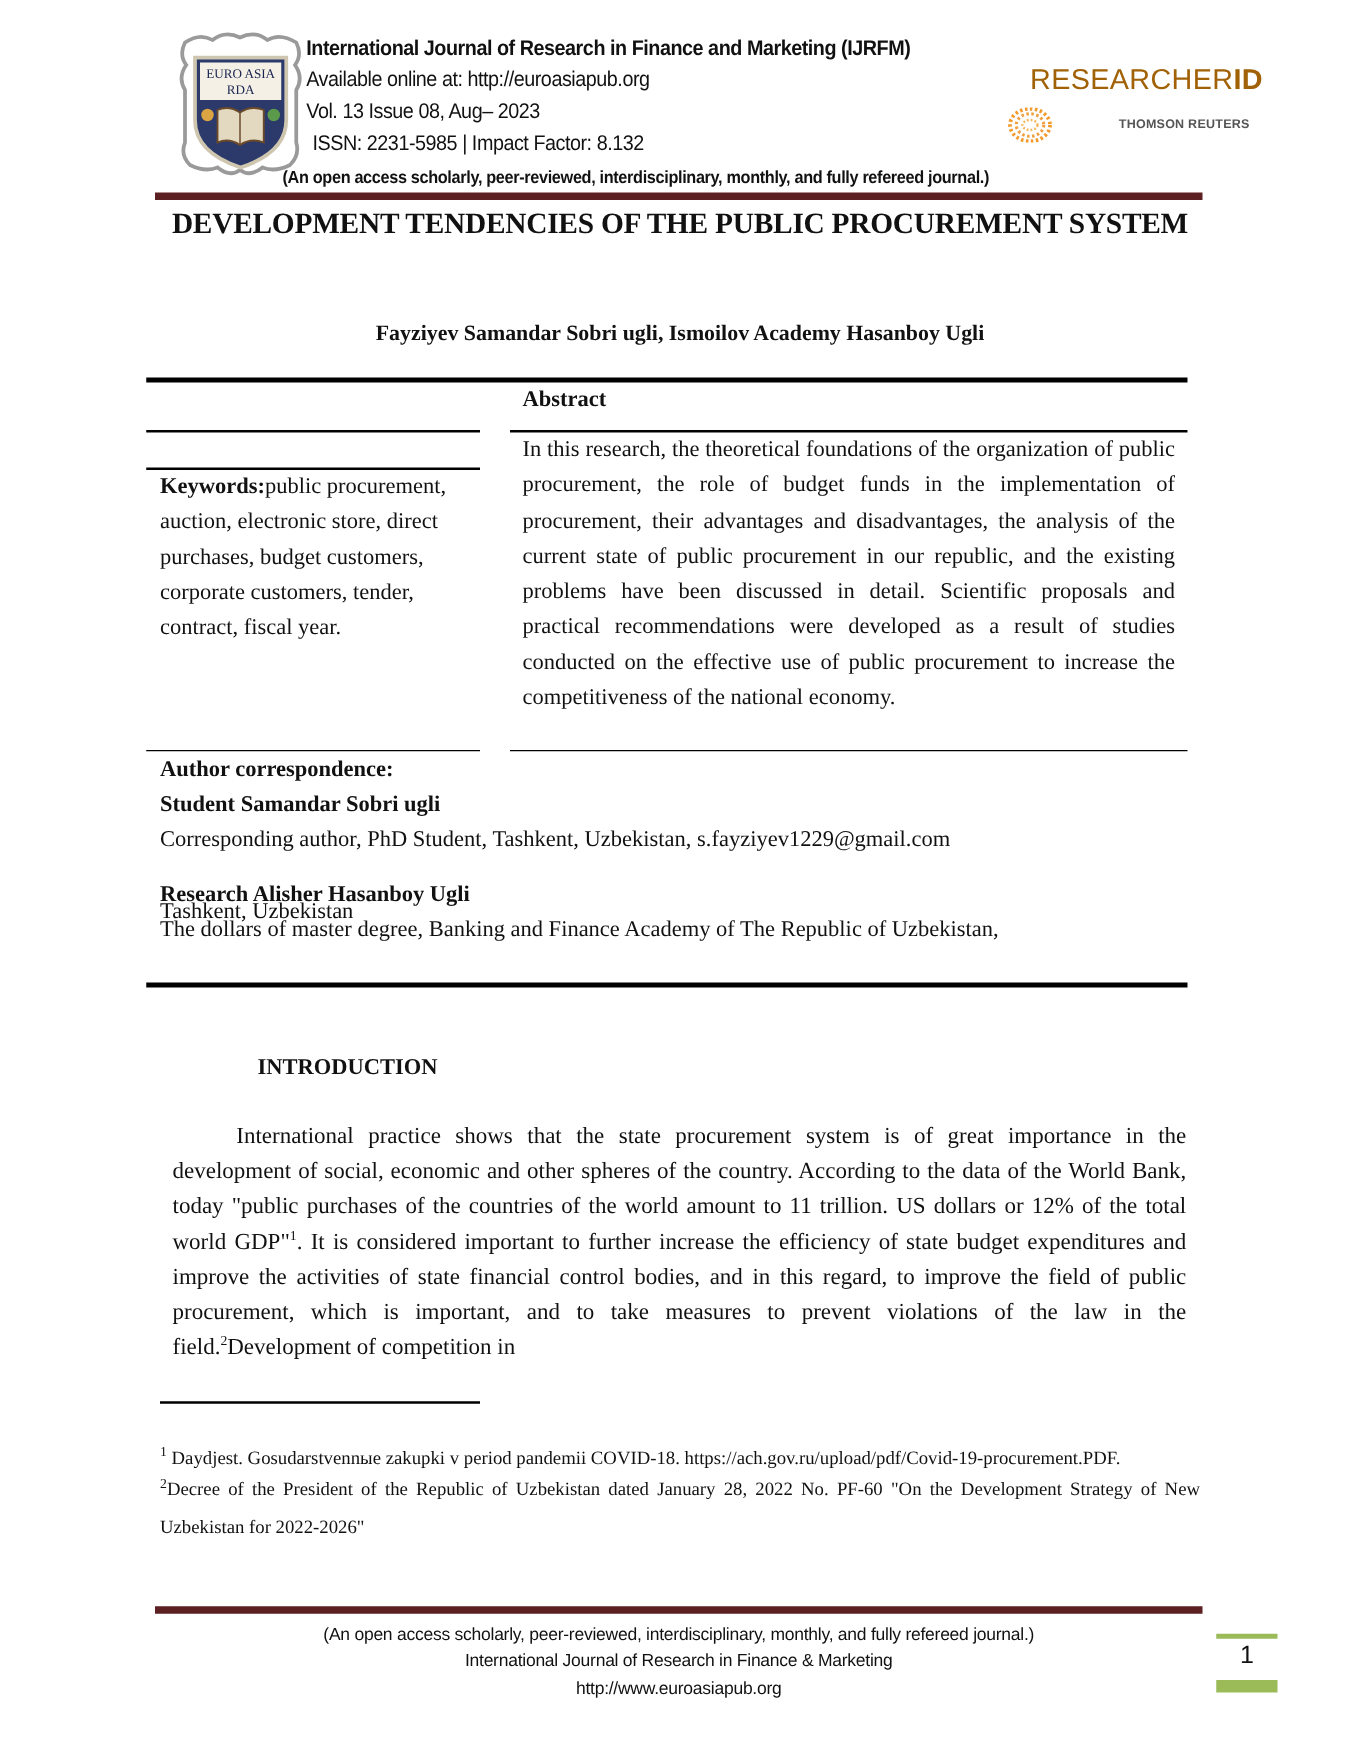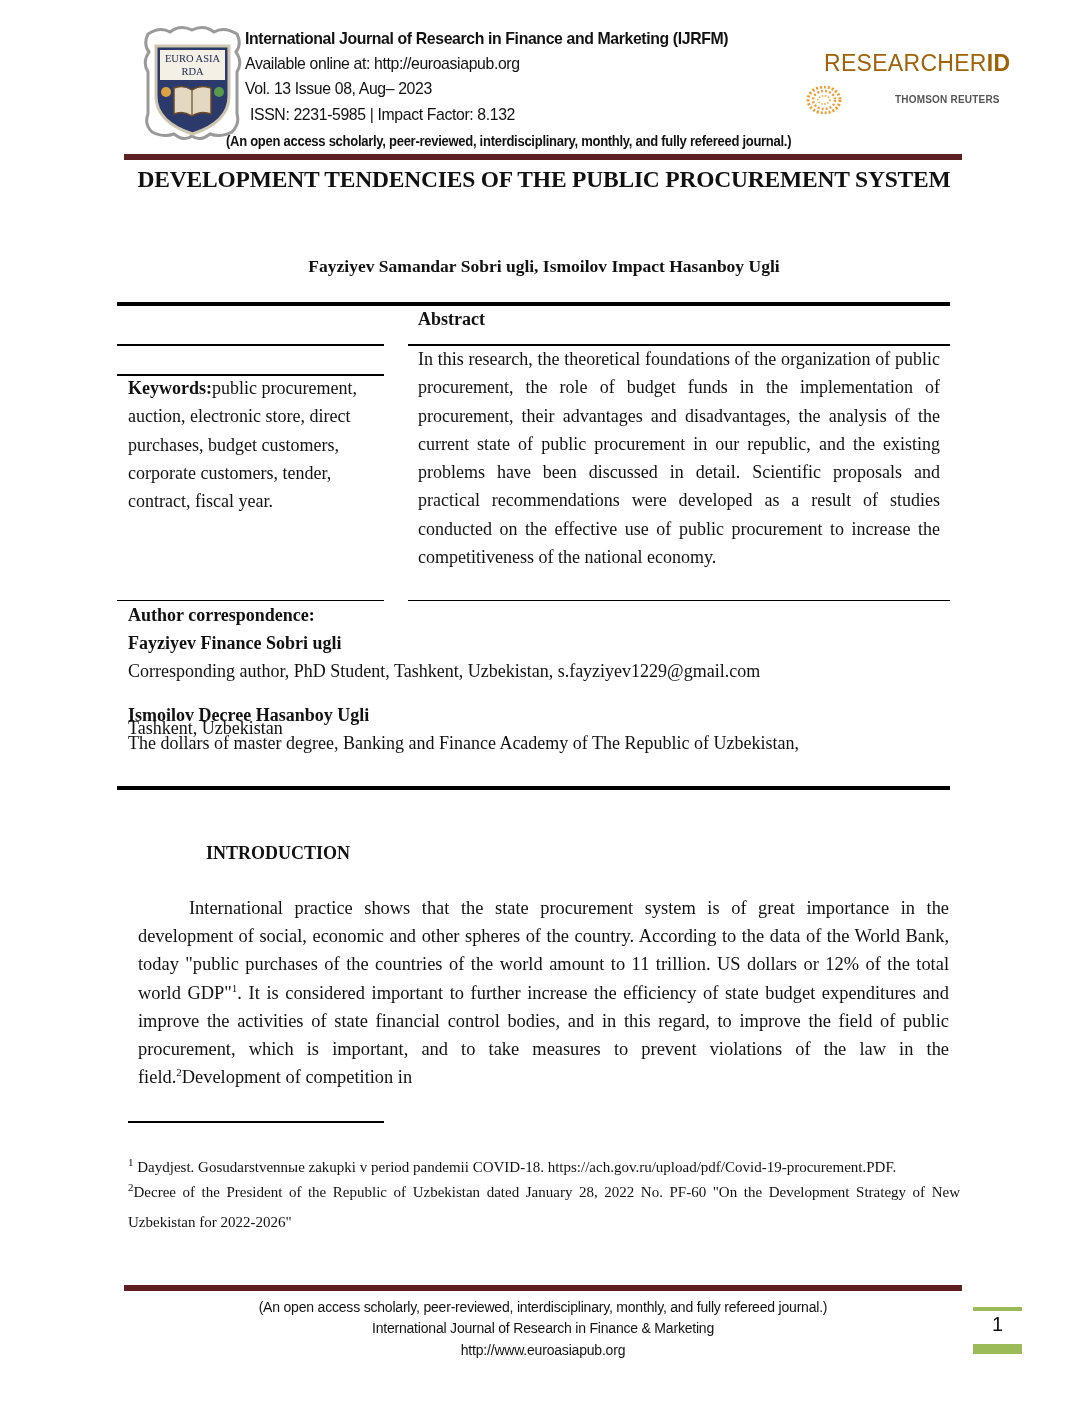--- a/index.html
+++ b/index.html
@@ -82,39 +82,39 @@
     <ellipse cx="18" cy="14" rx="16" ry="13" fill="none" stroke="#f39a2b" stroke-width="3" stroke-dasharray="2 2"></ellipse>
     <ellipse cx="18" cy="14" rx="11" ry="9" fill="none" stroke="#f0a040" stroke-width="2.5" stroke-dasharray="2 2"></ellipse>
     <ellipse cx="18" cy="14" rx="6" ry="4" fill="none" stroke="#f6b860" stroke-width="2" stroke-dasharray="1.5 1.5"></ellipse>
   </svg>
 </div>
 <div class="abs tr-text">THOMSON REUTERS</div>
 
 <div class="abs rule-maroon" style="top:154px;"></div>
 
 <div class="abs title">DEVELOPMENT TENDENCIES OF THE PUBLIC PROCUREMENT SYSTEM</div>
-<div class="abs authors">Fayziyev Samandar Sobri ugli, Ismoilov Impact Hasanboy Ugli</div>
+<div class="abs authors">Fayziyev Samandar Sobri ugli, Ismoilov Academy Hasanboy Ugli</div>
 
 <div class="abs hr-thick" style="top:302px;"></div>
 <div class="abs abstract-h">Abstract</div>
 <div class="abs hr-left" style="top:344px;"></div>
 <div class="abs hr-right" style="top:344px;"></div>
 <div class="abs hr-left" style="top:374px;"></div>
 
 <div class="abs keywords"><b>Keywords:</b><span>public procurement, auction, electronic store, direct purchases, budget customers, corporate customers, tender, contract, fiscal year.</span></div>
 
 <div class="abs abstract-body">In this research, the theoretical foundations of the organization of public procurement, the role of budget funds in the implementation of procurement, their advantages and disadvantages, the analysis of the current state of public procurement in our republic, and the existing problems have been discussed in detail. Scientific proposals and practical recommendations were developed as a result of studies conducted on the effective use of public procurement to increase the competitiveness of the national economy.</div>
 
 <div class="abs hr-left" style="top:600px; height:1px;"></div>
 <div class="abs hr-right-thin" style="top:600px;"></div>
 
 <div class="abs corr bold" style="top:601px;">Author correspondence:</div>
-<div class="abs corr bold" style="top:629px;">Fayziyev Finance Sobri ugli</div>
+<div class="abs corr bold" style="top:629px;">Student Samandar Sobri ugli</div>
 <div class="abs corr" style="top:657px;">Corresponding author, PhD Student, Tashkent, Uzbekistan, s.fayziyev1229@gmail.com</div>
-<div class="abs corr bold" style="top:701px;">Ismoilov Decree Hasanboy Ugli</div>
+<div class="abs corr bold" style="top:701px;">Research Alisher Hasanboy Ugli</div>
 <div class="abs corr" style="top:729px;">The dollars of master degree, Banking and Finance Academy of The Republic of Uzbekistan,</div>
 <div class="abs corr" style="top:714px;">Tashkent, Uzbekistan</div>
 
 <div class="abs hr-thick" style="top:786px;"></div>
 
 <div class="abs intro-h">INTRODUCTION</div>
 <div class="abs body-text">
   <p><span>International practice shows that the state procurement system is of great importance in the development of social, economic and other spheres of the country. According to the data of the World Bank, today "public purchases of the countries of the world amount to 11 trillion. US dollars or 12% of the total world GDP"</span><sup>1</sup><span>. It is considered important to further increase the efficiency of state budget expenditures and improve the activities of state financial control bodies, and in this regard, to improve the field of public procurement, which is important, and to take measures to prevent violations of the law in the field.</span><sup>2</sup><span>Development of competition in</span></p>
 </div>
 

